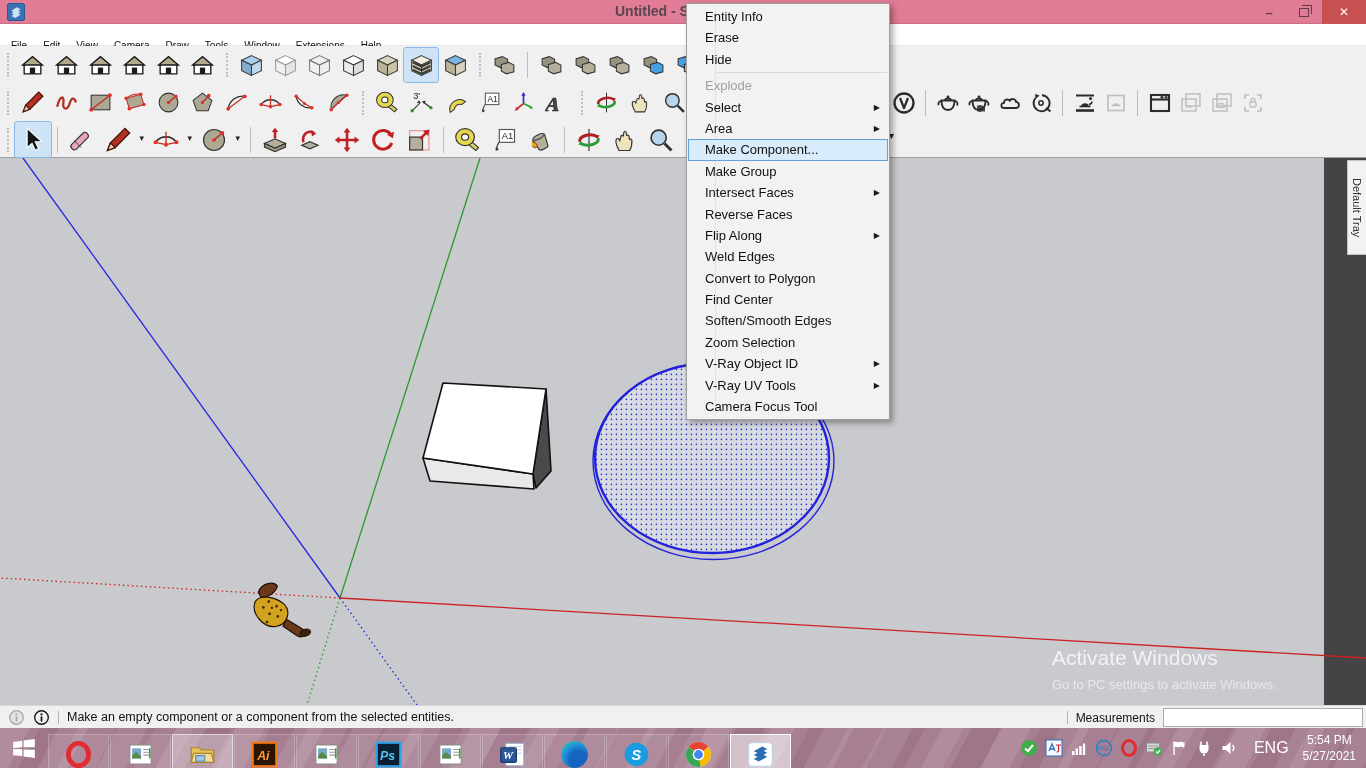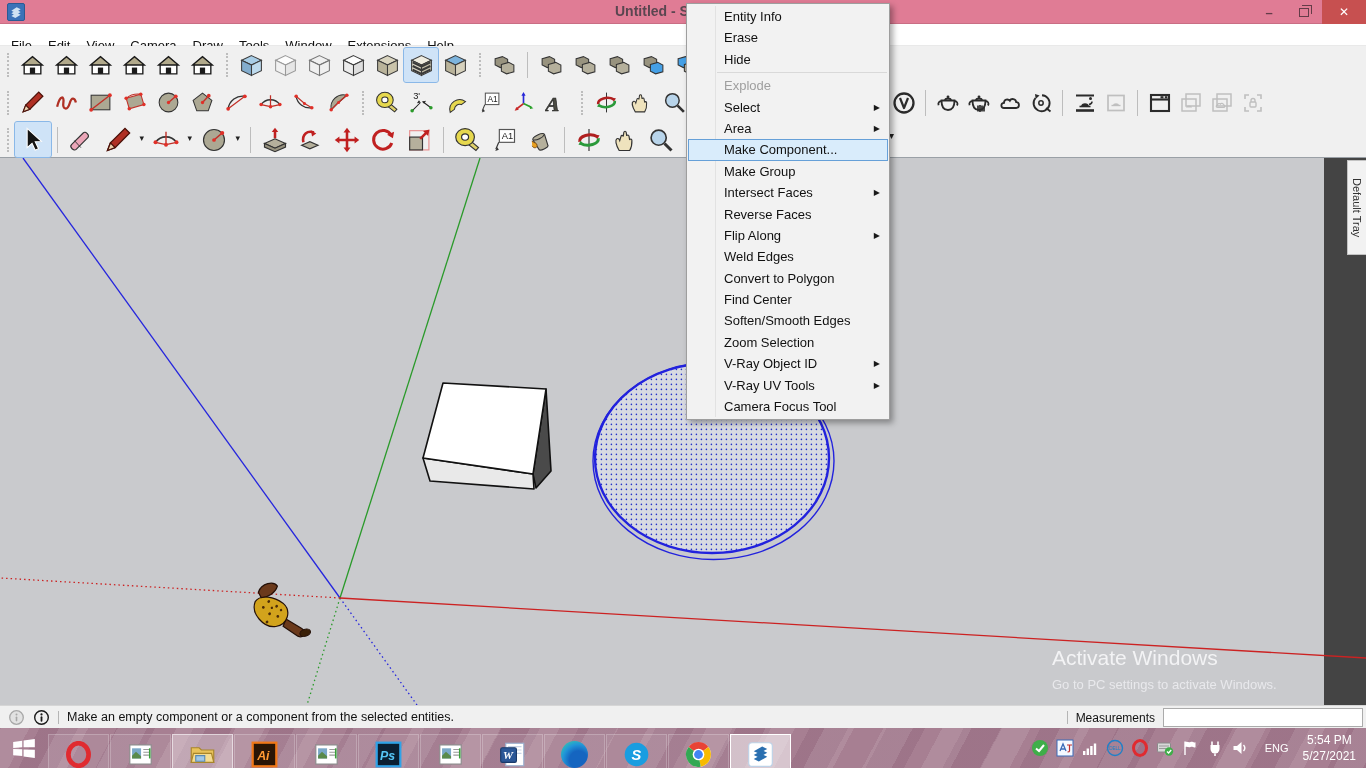--- a/index.html
+++ b/index.html
@@ -12,21 +12,21 @@
   #appicon svg{width:16px;height:16px;display:block;}
   #wintitle{position:absolute;left:615px;top:3px;font-size:14px;color:#5a4650;white-space:nowrap;}
   .wbtn{position:absolute;top:0;height:24px;display:flex;align-items:center;justify-content:center;color:#643c48;font-size:13px;}
   #btn-min{left:1252px;width:34px;}
   #btn-max{left:1286px;width:36px;}
   #btn-close{left:1322px;width:44px;background:#c75050;color:#fff;font-size:12px;}
   #btn-max .restore{width:10px;height:9px;border:1.5px solid #643c48;position:relative;background:transparent;}
   #btn-max .restore:before{content:"";position:absolute;left:2px;top:-4px;width:9px;height:8px;border:1.5px solid #643c48;border-bottom:none;border-left:none;}
   
   #menubar{position:absolute;left:0;top:24px;width:1366px;height:22px;background:#ffffff;border-bottom:1px solid #e9e9e9;display:flex;align-items:center;padding-left:3px;}
-  .mitem{font-size:13px;color:#111;padding:16px 8px;height:22px;line-height:22px;}
+  .mitem{font-size:10px;color:#111;padding:16px 8px;height:22px;line-height:22px;}
   .mitem u{text-decoration:underline;}
   
   #toolbars{position:absolute;left:0;top:46px;width:1366px;height:112px;background:#f0f0f0;border-bottom:1px solid #9aa0a6;}
   .trow{position:absolute;left:0;display:flex;align-items:center;width:1366px;}
   #trow1{top:0;height:38px;}
   #trow2{top:38px;height:37px;}
   #trow3{top:75px;height:37px;}
   .grip{width:0;height:24px;border-left:2px dotted #bdbdbd;margin:0 6px 0 7px;}
   .tsep{width:0;height:26px;border-left:1px solid #bdbdbd;margin:0 6px;}
   .tbtn{width:34px;height:34px;display:flex;align-items:center;justify-content:center;position:relative;border-radius:2px;}
@@ -75,27 +75,27 @@
   #start{position:absolute;left:10px;top:7px;width:28px;height:26px;}
   #tb-apps{position:absolute;left:48px;top:6px;height:40px;display:flex;font-style:italic;}
   .tapp{width:61px;height:40px;display:flex;align-items:center;justify-content:center;
     border:1px solid rgba(255,255,255,.22);background:rgba(255,255,255,.08);margin-right:1px;}
   .tapp svg,.tapp .dico{width:27px;height:27px;display:block;}
   .tapp.active{background:rgba(255,255,255,.30);border-color:rgba(255,255,255,.55);}
   .tapp.foreground{background:rgba(255,255,255,.55);border-color:#ffffff;}
   .edge-dico{border-radius:50%;background:radial-gradient(circle at 65% 70%,#1565c0 35%,#2196d8 60%,#35c2b0 85%,#7ce08c 100%);}
   #tray{position:absolute;right:6px;top:0;height:40px;display:flex;align-items:center;}
   .tricon{width:18px;height:18px;margin-left:7px;}
-  #lang{color:#fff;font-size:11px;margin:0 14px 0 16px;}
+  #lang{color:#fff;font-size:16px;margin:0 14px 0 16px;}
   #clock{color:#fff;font-size:12px;text-align:center;line-height:1.35;margin-right:4px;}
   
   #cmenu{position:absolute;left:686px;top:3px;width:204px;background:#f2f2f2;border:1px solid #9e9e9e;
     box-shadow:3px 3px 6px rgba(0,0,0,.35);padding:2px 0;z-index:50;}
   #cmenu:before{content:"";position:absolute;left:28px;top:2px;bottom:2px;width:0;border-left:1px solid #e2e2e2;}
-  .crow{height:21.4px;line-height:21.4px;font-size:13px;color:#111;padding-left:36px;position:relative;margin:0 1px;}
+  .crow{height:21.4px;line-height:21.4px;font-size:13px;color:#111;padding-left:17px;position:relative;margin:0 1px;}
   .crow.dis{color:#9f9f9f;}
   .crow.hot{background:#d9ecfb;outline:1px solid #66a0d8;outline-offset:-1px;}
   .carr{position:absolute;right:8px;top:0;font-size:8px;color:#1a1a1a;}
   .csep{height:0;border-top:1px solid #d9d9d9;margin:2px 2px 2px 30px;}
 </style>
 </head>
 <body>
 
 <svg width="0" height="0" style="position:absolute">
 <defs>

